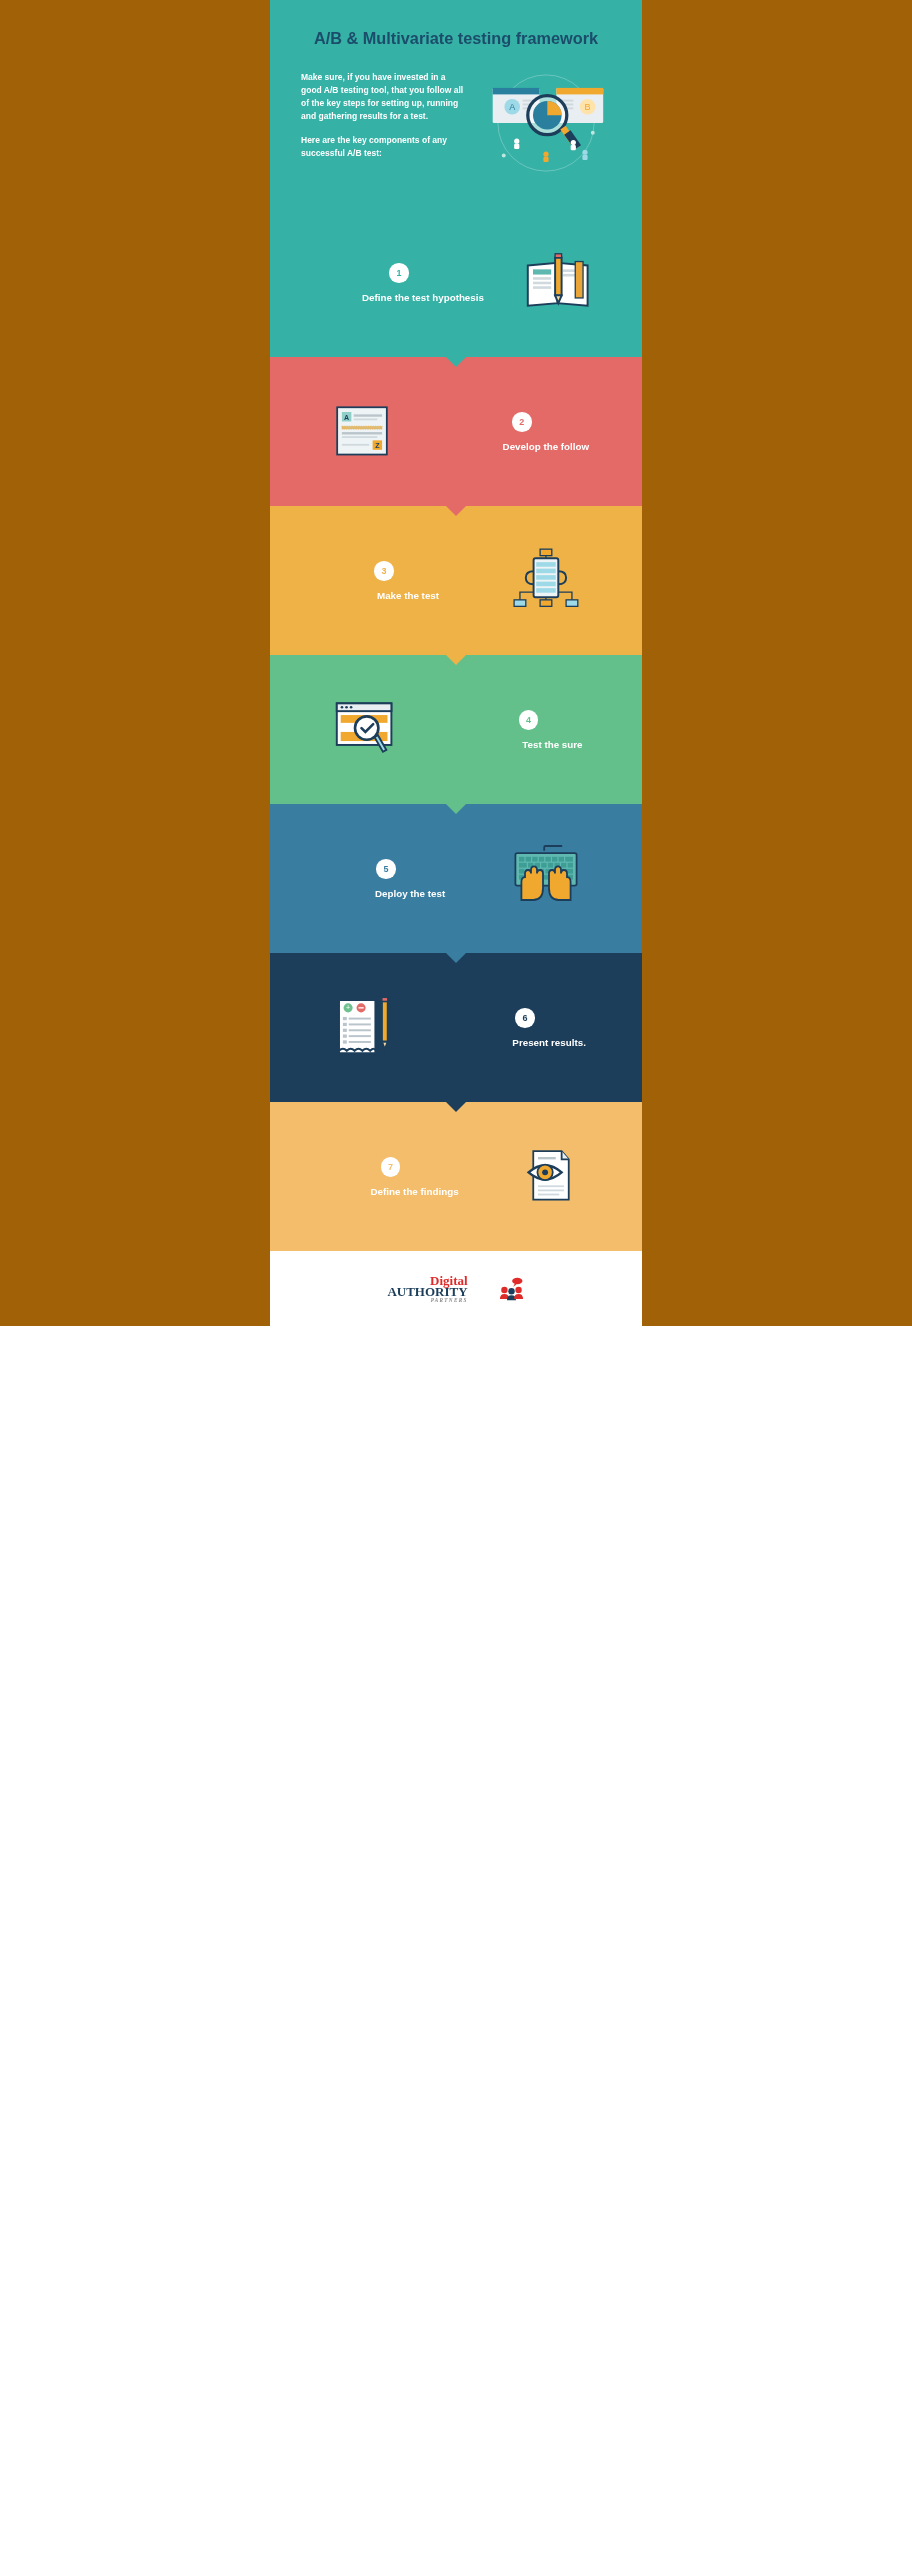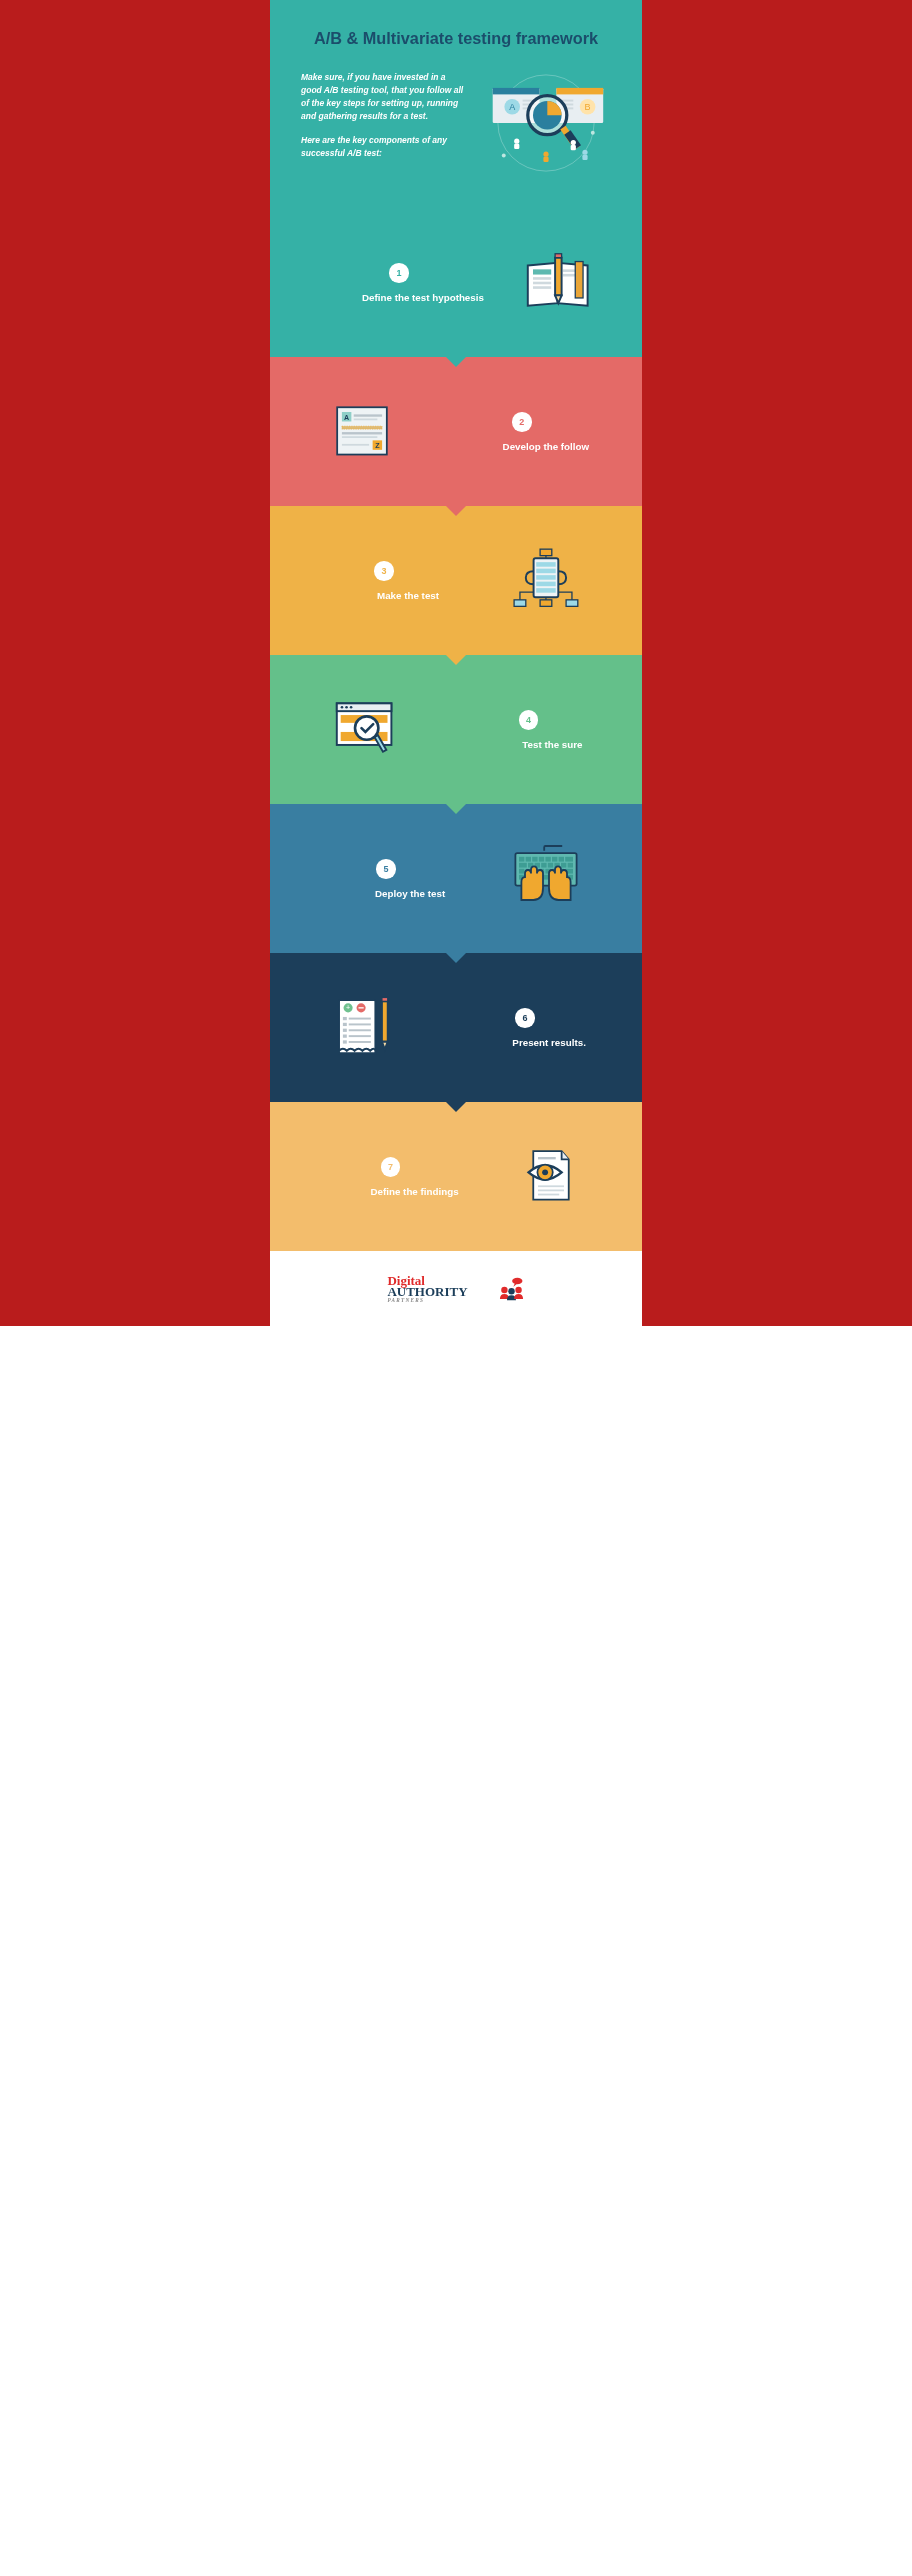--- a/index.html
+++ b/index.html
@@ -1,24 +1,24 @@
 <!DOCTYPE html>
 <html style="font-size:10.4px"><head>
 <meta charset="utf-8">
 <style>
   * { box-sizing: border-box; margin: 0; padding: 0; }
   body { font-family: Arial, Helvetica, sans-serif; background: #fff; display: flex; justify-content: center; }
-  .page { width: 913px; background: #b91c1c; }
+  .page { width: 913px; background: #a16207; }
   .container { width: 372px; margin: 0 auto; }
 
   .hero { background: #35b1a6; padding: 26px 31px 33px; position: relative; }
   .hero-title { color: #1b4d6b; font-size: 16.3px; font-weight: 700; text-align: center; margin: 3.3px 0 23px; }
   .hero-body { display: flex; gap: 14.3px; align-items: flex-start; }
   .hero-text { color: #fff; font-size: 8.5px; font-weight: 700; line-height: 1.5; flex: 1; }
-  .hero-text p { margin-bottom: 11.7px; font-style: italic; }
+  .hero-text p { margin-bottom: 11.7px; }
   .hero-art { width: 130px; height: 104px; position: relative; flex-shrink: 0; }
 
   .section { height: 149px; display: flex; align-items: center; justify-content: space-around; padding: 0 26px; position: relative; }
   .step { color: #fff; text-align: center; display: flex; flex-direction: column; align-items: center; gap: 9px; }
   .num { width: 19.6px; height: 19.6px; border-radius: 50%; background: #fff; color: inherit; display: flex; align-items: center; justify-content: center; font-weight: 700; font-size: 9px; }
   .step-label { font-size: 9.8px; font-weight: 700; padding-left: 48px; }
   .icon { width: 78px; height: 72px; display: flex; align-items: center; justify-content: center; }
 
   .arrow { position: absolute; top: -0.7px; left: 50%; transform: translateX(-50%); width: 0; height: 0; border-left: 10.4px solid transparent; border-right: 10.4px solid transparent; }
 
@@ -31,21 +31,21 @@
   .bg-ltorange { background: #f3bd6c; }
 
   .s1 .num { color: #35b1a6; }
   .s2 .num { color: #e46a67; }
   .s3 .num { color: #efb247; }
   .s4 .num { color: #64c08a; }
   .s5 .num { color: #397ea1; }
   .s6 .num { color: #1c3e5a; }
   .s7 .num { color: #f3bd6c; }
 
-  .footer { height: 75px; background: #fff; display: flex; align-items: center; justify-content: center; gap: 30px; }
+  .footer { height: 75px; background: #fff; display: flex; align-items: center; justify-content: center; gap: 30px; text-align: right; }
   .logo { font-size: 13px; font-weight: 700; font-family: Georgia, serif; color: #1c3e5a; line-height: 0.9; }
   .logo .d { color: #e02b2b; }
   .logo .p { font-style: italic; }
   .people-icon { width: 27px; height: 23.5px; }
 </style>
 </head>
 <body>
 
 <div class="page">
   <div class="container">

